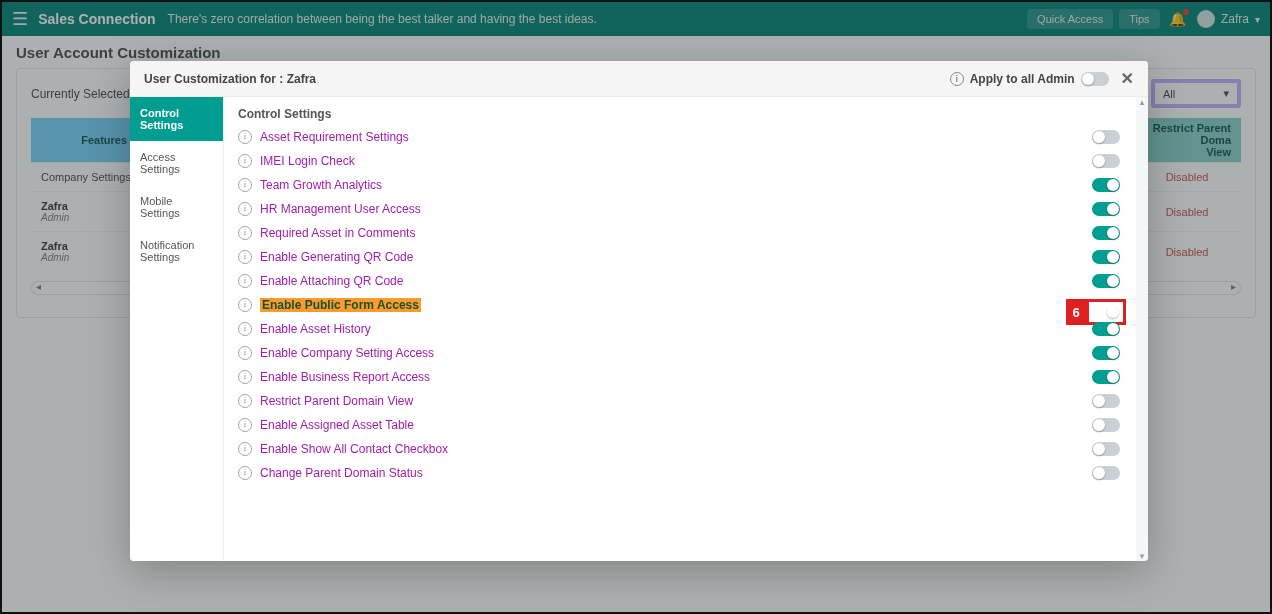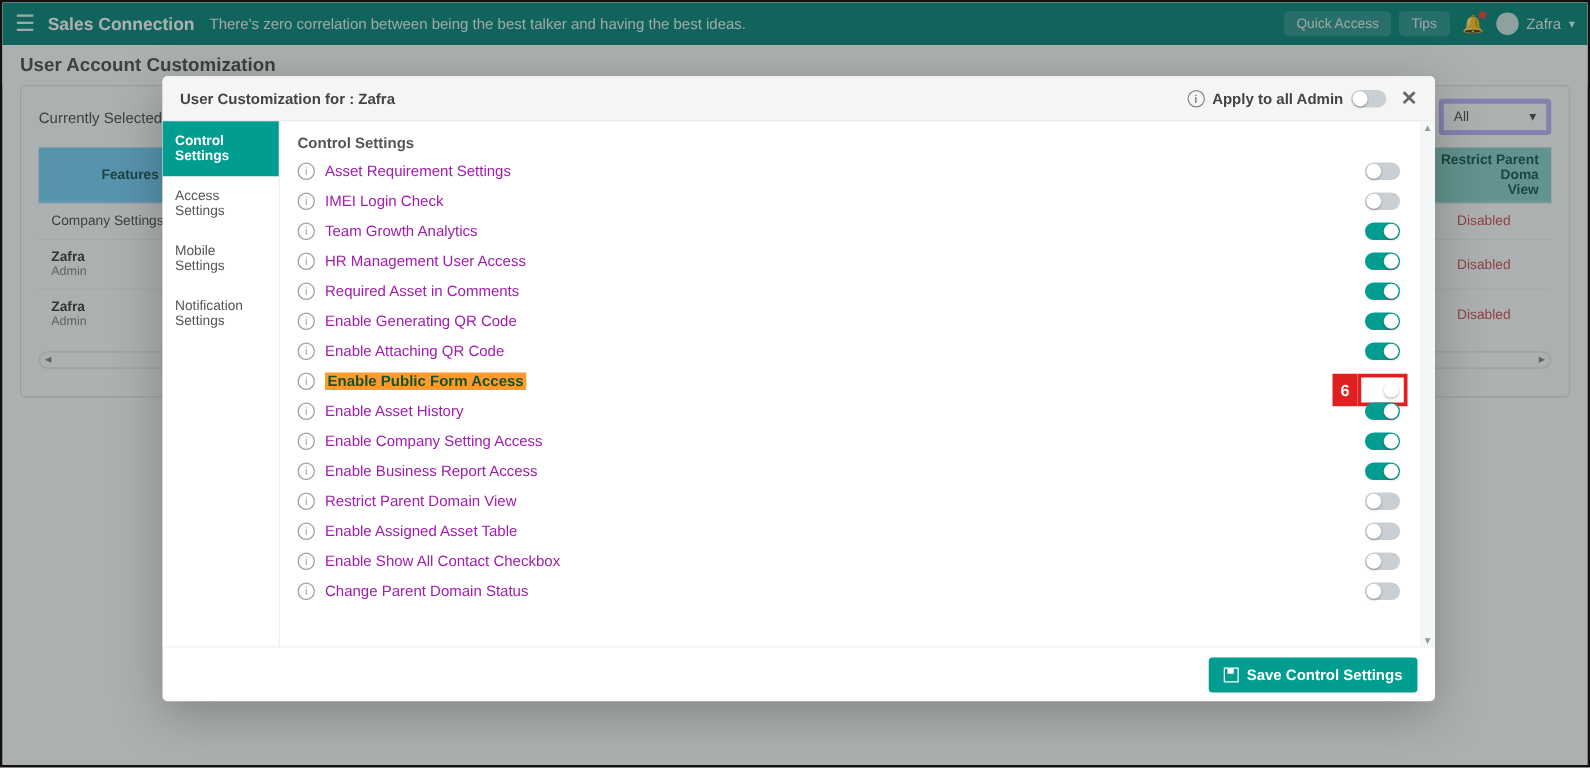--- a/index.html
+++ b/index.html
@@ -30,21 +30,21 @@
   .hscroll::before{content:"\25C2"; position:absolute; left:4px; top:-1px; font-size:10px; color:#888;}
   .hscroll::after{content:"\25B8"; position:absolute; right:4px; top:-1px; font-size:10px; color:#888;}
 
   
   table { border-collapse: collapse; width: 100%; font-size:11px; }
   thead th { background:#8cd3cb; color:#1f5d57; height:40px; font-weight:600; padding:4px 10px; text-align:right; }
   thead th:first-child { background:#7dd3fc; text-align:left;}
   tbody tr { border-top:1px solid #eef1f2; }
   tbody td { padding:8px 10px; color:#555; }
   .row-name { font-weight:600; color:#444; }
-  .row-sub { font-weight:400; font-size:10px; color:#888; }
+  .row-sub { font-weight:400; font-size:10px; color:#888;font-style:italic; }
   .disabled { color:#d05858; text-align:center;margin-top:12px; }
 
   
   .scrim { position:absolute; inset:0; background:rgba(20,30,30,.35); }
 
   
   .modal { position:absolute; left:128px; top:59px; width:1018px; height:500px; background:#fff; border-radius:4px; box-shadow:0 10px 40px rgba(0,0,0,.25); display:flex; flex-direction:column; overflow:hidden; }
   .modal-head { height:36px; background:#f5f5f5; display:flex; align-items:center; padding:0 14px; font-size:12px; font-weight:600; color:#444; border-bottom:1px solid #e9ecee; }
   .modal-head .spacer{flex:1;}
   .modal-head .apply{ display:flex; align-items:center; gap:6px; font-weight:600; color:#444; font-size:12px; }
@@ -271,19 +271,13 @@
       </div>
     </div>
 
     <div class="scroll-col">
       <div class="scroll-arrow">▴</div>
       <div style="flex:1"></div>
       <div class="scroll-arrow">▾</div>
     </div>
   </div>
 
-  <div class="modal-foot">
-    <button class="btn-save">
-      <span class="disk"></span>
-      <span>Save Control Settings</span>
-    </button>
-  </div>
 </div>
 
 </body></html>

